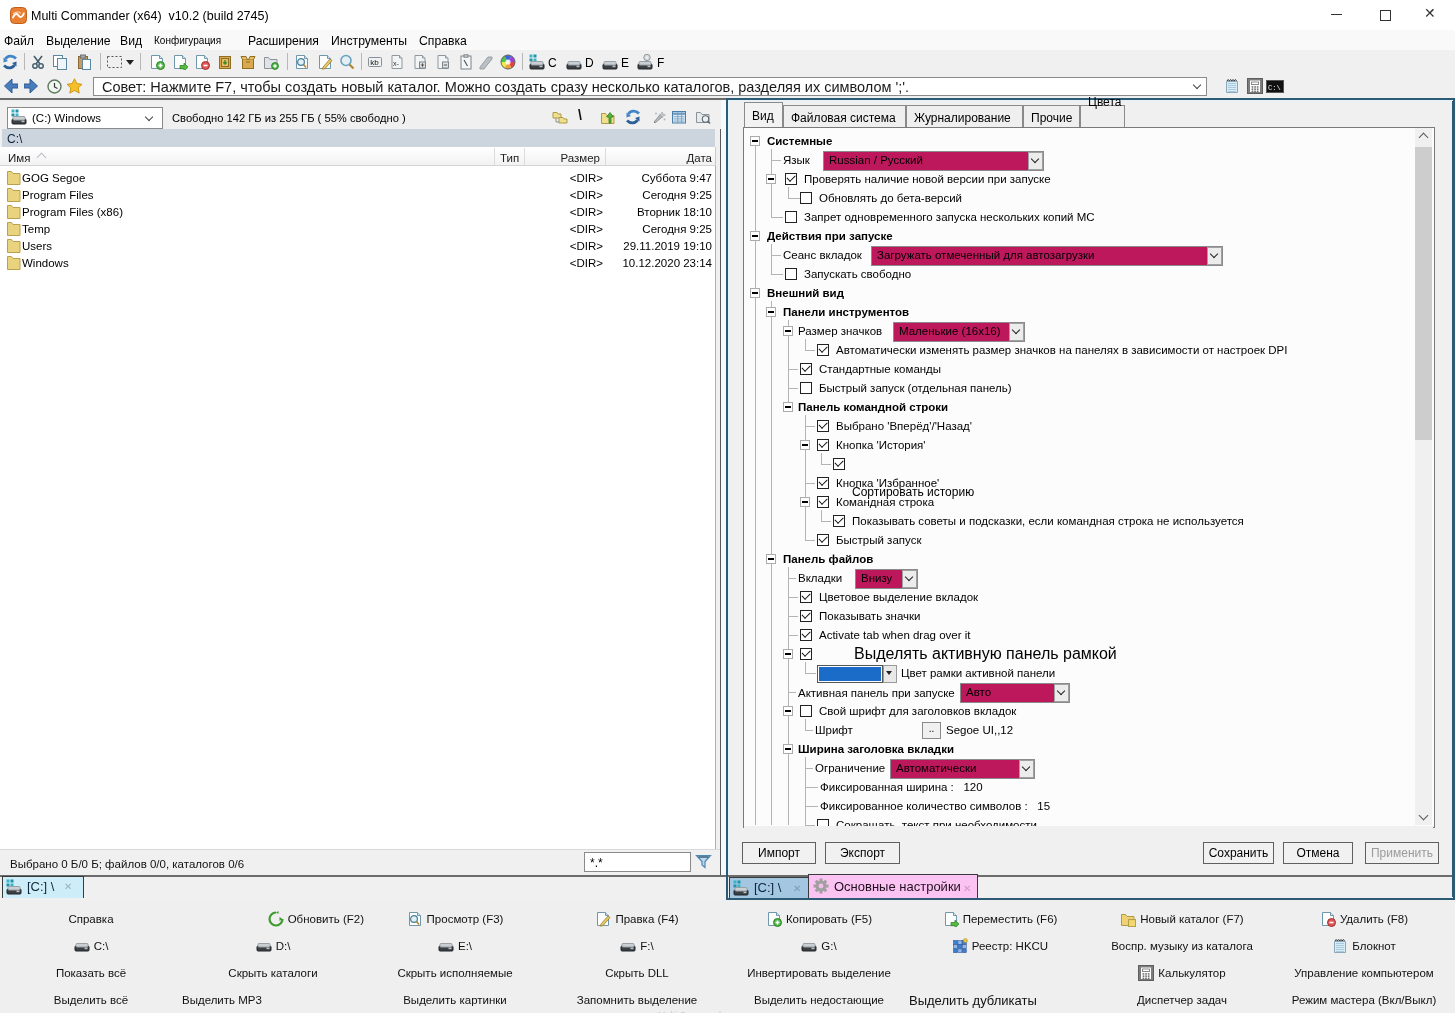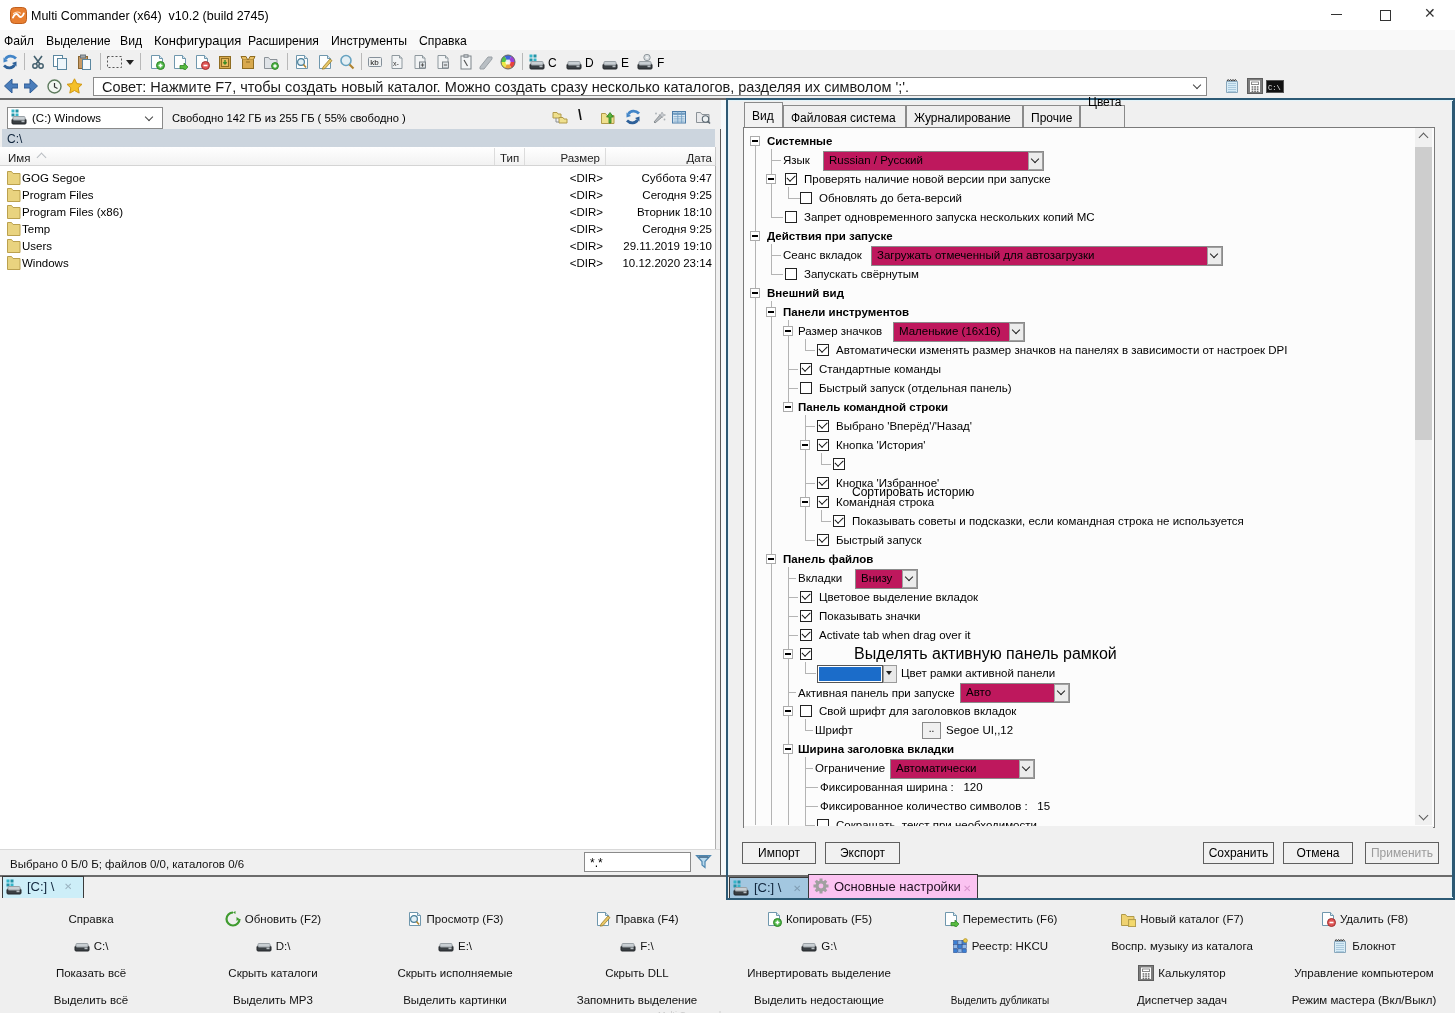--- a/index.html
+++ b/index.html
@@ -22,21 +22,21 @@
     <path d="M3.5 6.5 C6 4.5 9 4.8 10.5 6.2" fill="none" stroke="#ffd9b8" stroke-width="1.1" stroke-linecap="round"></path>
   </svg>
 <div class="t" style="left:31px;top:8px;font-size:12.5px;color:#000;">Multi Commander (x64)&nbsp;&nbsp;v10.2 (build 2745)</div>
 <div class="a" style="left:1331px;top:14px;width:11px;height:1px;background:#333;"></div>
 <div class="a" style="left:1380px;top:10px;width:9px;height:9px;border:1px solid #333;"></div>
 <div class="t" style="left:1424px;top:5px;font-size:14px;color:#333;">✕</div>
 <div class="a" style="left:0px;top:30px;width:1455px;height:20px;background:#f9f9f9;"></div>
 <div class="t" style="left:4px;top:33px;font-size:12.2px;color:#000;">Файл</div>
 <div class="t" style="left:46px;top:33px;font-size:12.2px;color:#000;">Выделение</div>
 <div class="t" style="left:120px;top:33px;font-size:12.2px;color:#000;">Вид</div>
-<div class="t" style="left:154px;top:33px;font-size:13px;color:#000;">Конфигурация</div>
+<div class="t" style="left:154px;top:33px;font-size:10px;color:#000;">Конфигурация</div>
 <div class="t" style="left:248px;top:33px;font-size:12.2px;color:#000;">Расширения</div>
 <div class="t" style="left:331px;top:33px;font-size:12.2px;color:#000;">Инструменты</div>
 <div class="t" style="left:419px;top:33px;font-size:12.2px;color:#000;">Справка</div>
 <div class="a" style="left:0px;top:50px;width:1455px;height:24px;background:#f0f0f0;"></div>
 <svg class="a" style="left:2px;top:54px;" width="16" height="16" viewBox="0 0 16 16">
     <path d="M14 4.5 C10.5 1 5.5 1.5 3.5 5" stroke="#4285c8" stroke-width="2.8" fill="none"></path>
     <path d="M1.5 3.5 l4.5 3.5 -4.5 1.5 z" fill="#4285c8"></path>
     <path d="M2 11.5 C5.5 15 10.5 14.5 12.5 11" stroke="#2d6099" stroke-width="2.8" fill="none"></path>
     <path d="M14.5 12.5 l-4.5 -3.5 4.5 -1.5 z" fill="#2d6099"></path>
   </svg>
@@ -435,21 +435,21 @@
 <div class="ex" style="left:750px;top:231px;"></div>
 <div class="t" style="left:767px;top:228px;font-size:11.5px;color:#000;font-weight:bold;">Действия при запуске</div>
 <div class="t" style="left:783px;top:247px;font-size:11.5px;color:#000;">Сеанс вкладок</div>
 <div class="dd" style="left:871px;top:246px;width:350px;height:18px;">
     <span>Загружать отмеченный для автозагрузки</span>
     <div class="ar">
       <i></i>
     </div>
   </div>
 <div class="cb" style="left:785px;top:268px;"></div>
-<div class="t" style="left:804px;top:266px;font-size:11.5px;color:#000;">Запускать свёрнутым</div>
+<div class="t" style="left:804px;top:266px;font-size:11.5px;color:#000;">Запускать свободно</div>
 <div class="ex" style="left:750px;top:288px;"></div>
 <div class="t" style="left:767px;top:285px;font-size:11.5px;color:#000;font-weight:bold;">Внешний вид</div>
 <div class="ex" style="left:766px;top:307px;"></div>
 <div class="t" style="left:783px;top:304px;font-size:11.5px;color:#000;font-weight:bold;">Панели инструментов</div>
 <div class="ex" style="left:783px;top:326px;"></div>
 <div class="t" style="left:798px;top:323px;font-size:11.5px;color:#000;">Размер значков</div>
 <div class="dd" style="left:893px;top:322px;width:130px;height:18px;">
     <span>Маленькие (16x16)</span>
     <div class="ar">
       <i></i>
@@ -560,21 +560,21 @@
     <rect x="10.7" y="2.3" width="3" height="3" fill="#a0a0a0" transform="rotate(315 12.2 3.8)"></rect>
     <circle cx="8" cy="8" r="2.4" fill="#f6bcec"></circle>
   </svg>
 <div class="t" style="left:834px;top:879px;font-size:13px;color:#201020;">Основные настройки</div>
 <div class="t" style="left:963px;top:881px;font-size:10px;color:#d893cc;">✕</div>
 <div class="a" style="left:726px;top:898px;width:729px;height:2px;background:#2d5a75;"></div>
 <div class="a" style="left:0px;top:900px;width:1455px;height:113px;background:#efefef;"></div>
 <div class="a" style="left:0px;top:906px;width:182px;height:26px;display:flex;align-items:center;justify-content:center;font-size:11.5px;color:#111;white-space:nowrap;">
     <span>Справка</span>
   </div>
-<div class="a" style="left:182px;top:906px;width:182px;height:26px;display:flex;align-items:center;justify-content:center;font-size:11.5px;color:#111;white-space:nowrap;">
+<div class="a" style="left:182px;top:906px;width:182px;height:26px;display:flex;align-items:center;justify-content:flex-end;font-size:11.5px;color:#111;white-space:nowrap;">
     <svg width="16" height="16" viewBox="0 0 16 16" style="margin-right:4px;flex:none;">
       <path d="M8 1.5 a6.5 6.5 0 1 0 6.5 6.5" fill="none" stroke="#3f9b2f" stroke-width="2.2"></path>
       <path d="M14.5 8 l-3 -2 v4 z M8 1.5 l2.5 -1.5 v3 z" fill="#3f9b2f"></path>
     </svg>
     <span>Обновить (F2)</span>
   </div>
 <div class="a" style="left:364px;top:906px;width:182px;height:26px;display:flex;align-items:center;justify-content:center;font-size:11.5px;color:#111;white-space:nowrap;">
     <svg width="16" height="16" viewBox="0 0 16 16" style="margin-right:4px;flex:none;">
       <path d="M2.5 1.5 h8 l3 3 v10 h-11 z" fill="#fdfefe" stroke="#6f97ad"></path>
       <path d="M10.5 1.5 v3 h3" fill="#d8e8f2" stroke="#6f97ad"></path>
@@ -725,33 +725,33 @@
       <rect x="9.8" y="12.6" width="1.7" height="1.5" fill="#6d6d6d"></rect>
     </svg>
     <span>Калькулятор</span>
   </div>
 <div class="a" style="left:1273px;top:960px;width:182px;height:26px;display:flex;align-items:center;justify-content:center;font-size:11.5px;color:#111;white-space:nowrap;">
     <span>Управление компьютером</span>
   </div>
 <div class="a" style="left:0px;top:987px;width:182px;height:26px;display:flex;align-items:center;justify-content:center;font-size:11.5px;color:#111;white-space:nowrap;">
     <span>Выделить всё</span>
   </div>
-<div class="a" style="left:182px;top:987px;width:182px;height:26px;display:flex;align-items:center;justify-content:center;font-size:11.5px;color:#111;white-space:nowrap;">
+<div class="a" style="left:182px;top:987px;width:182px;height:26px;display:flex;align-items:center;justify-content:flex-start;font-size:11.5px;color:#111;white-space:nowrap;">
     <span>Выделить MP3</span>
   </div>
 <div class="a" style="left:364px;top:987px;width:182px;height:26px;display:flex;align-items:center;justify-content:center;font-size:11.5px;color:#111;white-space:nowrap;">
     <span>Выделить картинки</span>
   </div>
 <div class="a" style="left:546px;top:987px;width:182px;height:26px;display:flex;align-items:center;justify-content:center;font-size:11.5px;color:#111;white-space:nowrap;">
     <span>Запомнить выделение</span>
   </div>
 <div class="a" style="left:728px;top:987px;width:182px;height:26px;display:flex;align-items:center;justify-content:center;font-size:11.5px;color:#111;white-space:nowrap;">
     <span>Выделить недостающие</span>
   </div>
-<div class="a" style="left:909px;top:987px;width:182px;height:26px;display:flex;align-items:center;justify-content:center;font-size:10px;color:#111;white-space:nowrap;">
+<div class="a" style="left:909px;top:987px;width:182px;height:26px;display:flex;align-items:center;font-size:13px;color:#111;white-space:nowrap;">
     <span>Выделить дубликаты</span>
   </div>
 <div class="a" style="left:1091px;top:987px;width:182px;height:26px;display:flex;align-items:center;justify-content:center;font-size:11.5px;color:#111;white-space:nowrap;">
     <span>Диспетчер задач</span>
   </div>
 <div class="a" style="left:1273px;top:987px;width:182px;height:26px;display:flex;align-items:center;justify-content:center;font-size:11.5px;color:#111;white-space:nowrap;">
     <span>Режим мастера (Вкл/Выкл)</span>
   </div>
 <div class="t" style="left:658px;top:1007px;font-size:9px;color:#c9c9c9;">Multi Commander</div>
 

